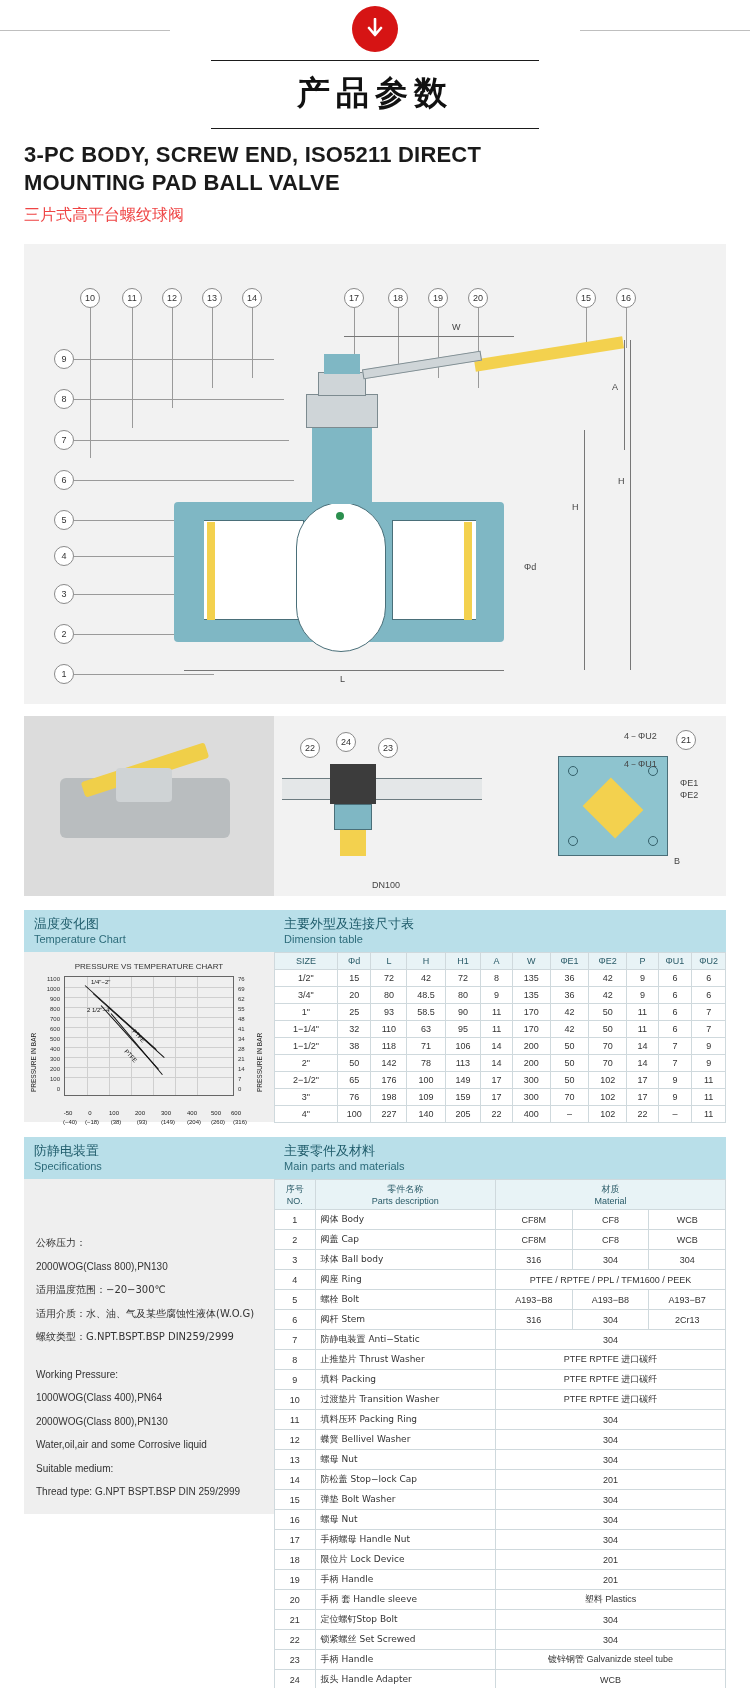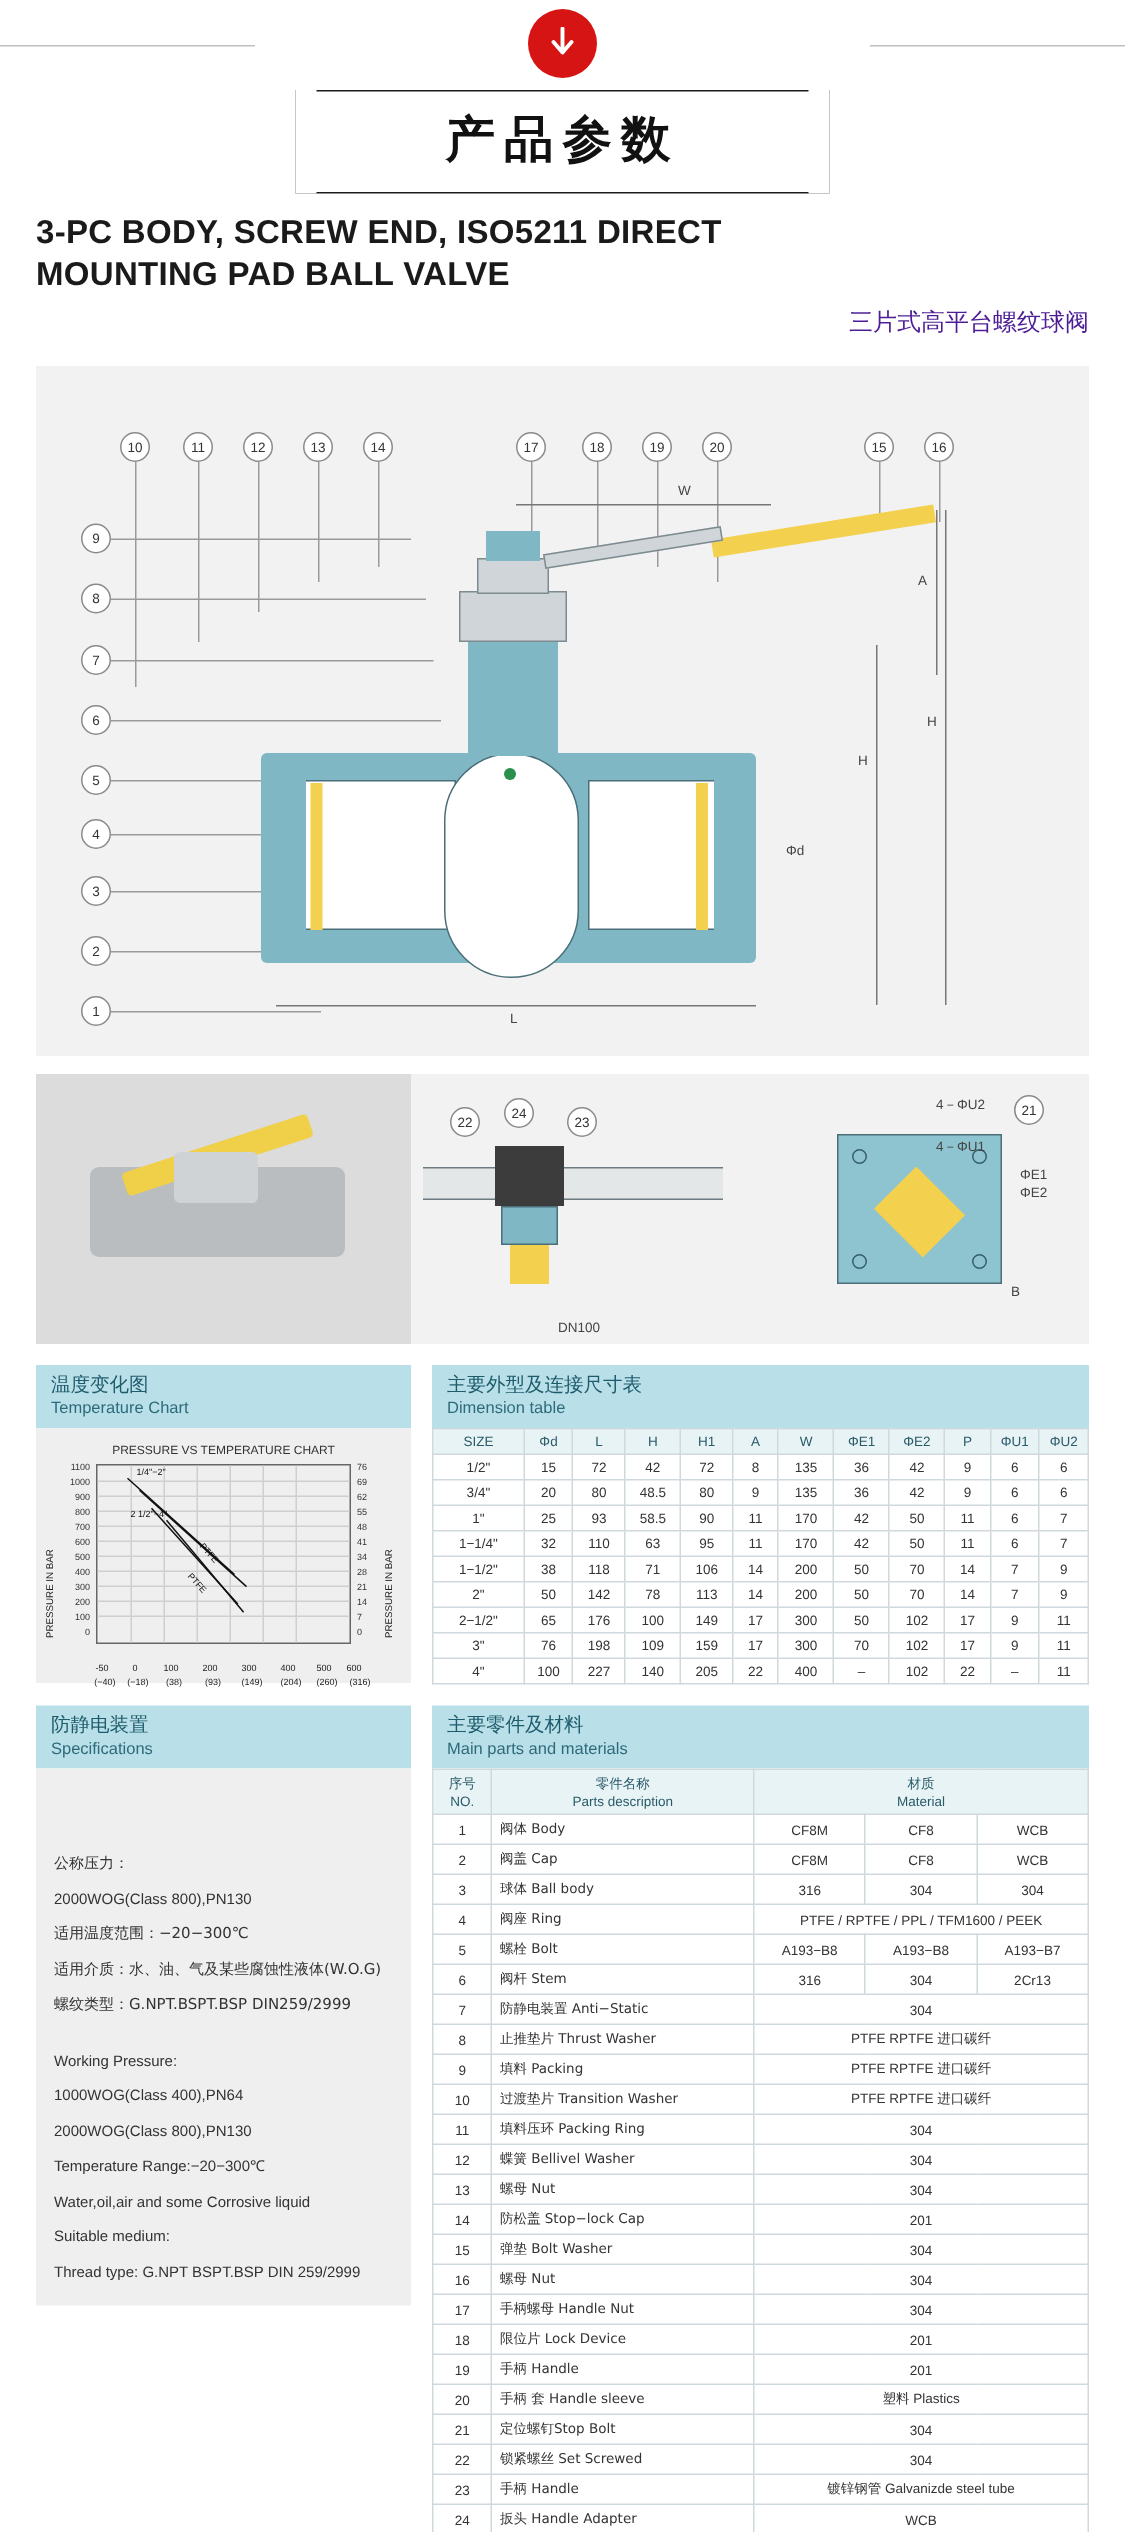--- a/index.html
+++ b/index.html
@@ -43,23 +43,22 @@
   .title-box:before { left:-1px; }
   .title-box:after { right:-1px; }
   .title-inner { position:relative; z-index:2; }
 
   .heading-block { padding:12px 24px 6px; }
   .heading-en {
     font-size:22px; font-weight:bold; color:#1a1a1a; line-height:1.28;
     letter-spacing:.2px;
   }
   .heading-cn {
-    font-size:16px; color:#4c1d95; margin-top:8px;
+    font-size:16px; color:#ef4444; margin-top:8px;
     font-family:"DejaVu Sans", sans-serif;
-    text-align:right;
   }
 
   
   .drawing-panel {
     margin:12px 24px 0; background:#f2f2f2; height:460px; position:relative;
     overflow:hidden;
   }
   .callout {
     position:absolute; width:20px; height:20px; border-radius:50%;
     border:1px solid #8a8a8a; background:#fff; color:#333;
@@ -80,21 +79,21 @@
   .trio .cell { background:#f2f2f2; position:relative; }
   .cell-photo { width:250px; background:#dcdcdc !important; }
   .cell-mid { width:224px; }
   .cell-right { width:228px; }
   .cell-caption {
     position:absolute; bottom:6px; width:100%; text-align:center;
     font-size:9px; color:#444;
   }
 
   
-  .two-col { display:flex; margin:14px 24px 0; gap:14px; }
+  .two-col { display:flex; margin:14px 24px 0; }
   .col-left { width:250px; }
   .col-right { flex:1; }
   .sec-head {
     background:#b9dfe9; padding:6px 10px; line-height:1.25;
   }
   .sec-head .cn { font-size:13px; color:#1f5c6b; font-family:"DejaVu Sans", sans-serif;}
   .sec-head .en { font-size:11px; color:#2d6b7a; }
 
   
   .temp-chart { background:#efefef; height:170px; position:relative; padding:6px; }
@@ -556,21 +555,20 @@
         <div style="height:42px;"></div>
         <div class="sp-cn">公称压力：</div>
         <div>2000WOG(Class 800),PN130</div>
         <div class="sp-cn">适用温度范围：−20−300℃</div>
         <div class="sp-cn">适用介质：水、油、气及某些腐蚀性液体(W.O.G)</div>
         <div class="sp-cn">螺纹类型：G.NPT.BSPT.BSP DIN259/2999</div>
         <div class="spec-gap"></div>
         <div>Working Pressure:</div>
         <div>1000WOG(Class 400),PN64</div>
         <div>2000WOG(Class 800),PN130</div>
-        <div>Temperature Range:−20−300℃</div>
         <div>Water,oil,air and some Corrosive liquid</div>
         <div>Suitable medium:</div>
         <div>Thread type: G.NPT BSPT.BSP DIN 259/2999</div>
       </div>
     </div>
 
     <div class="col-right">
       <div class="sec-head">
         <div class="cn">主要零件及材料</div>
         <div class="en">Main parts and materials</div>

